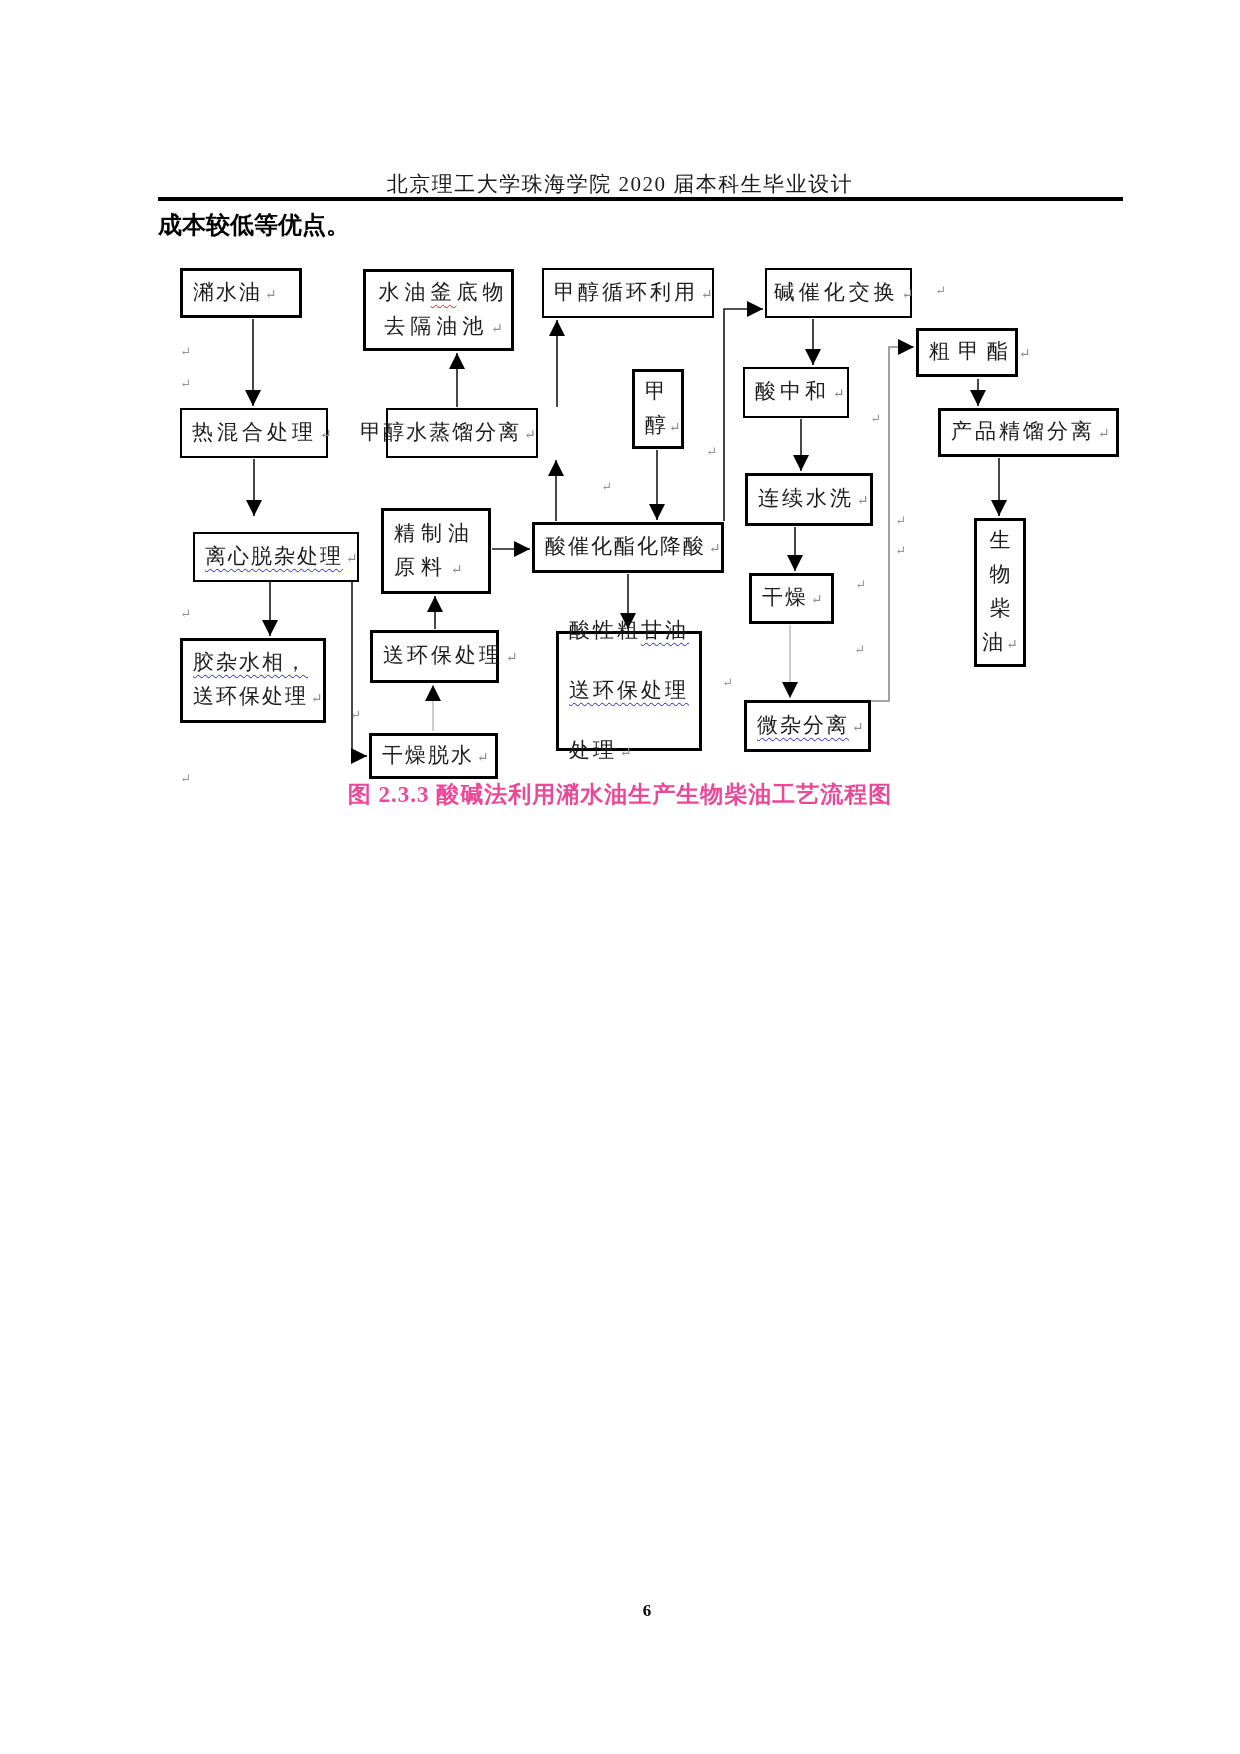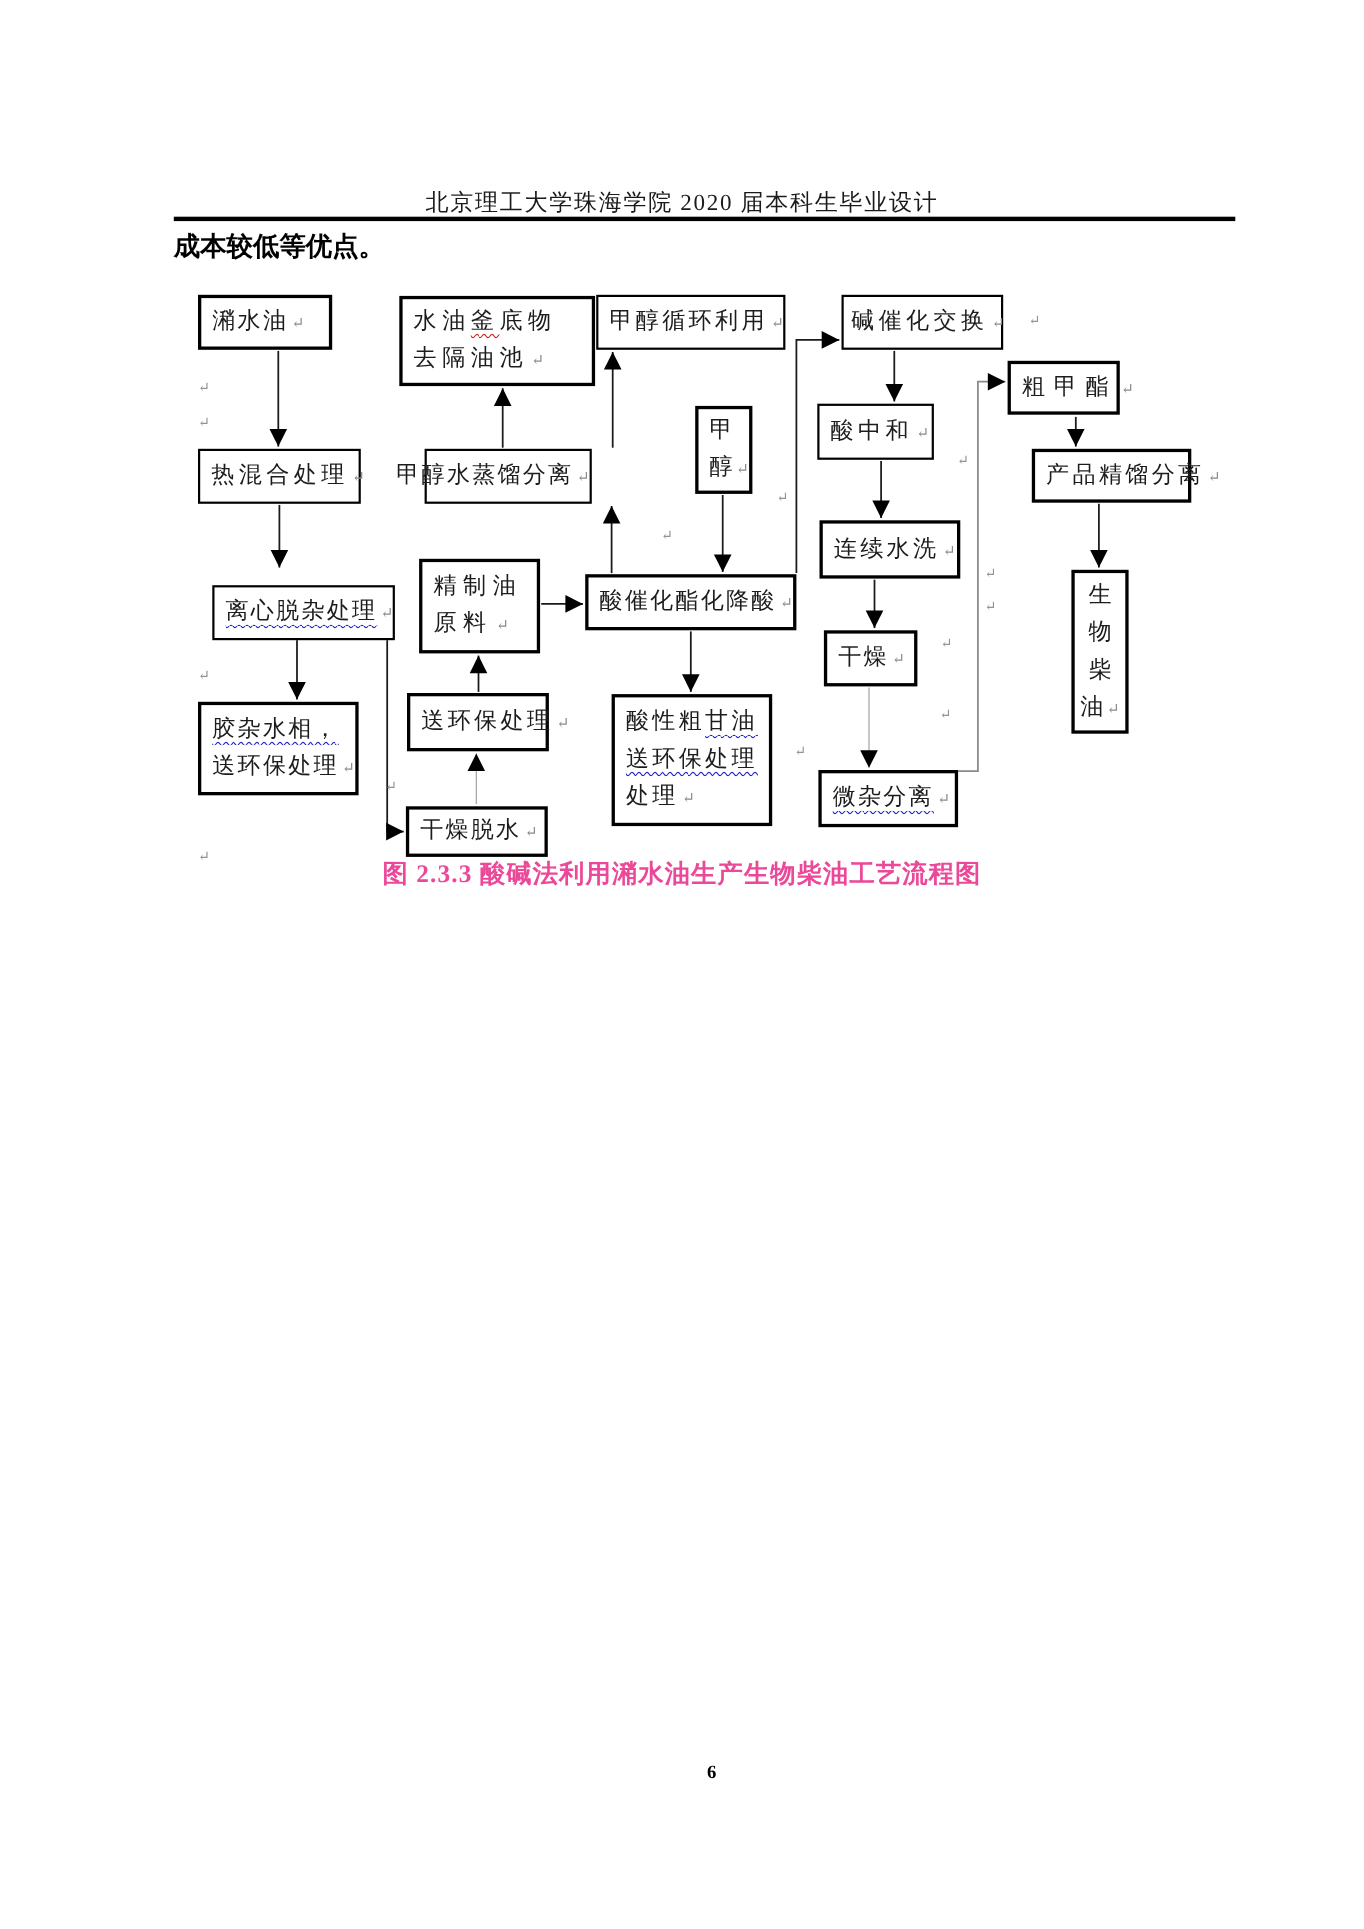--- a/index.html
+++ b/index.html
@@ -77,21 +77,21 @@
       <polygon points="628,629 620,613 636,613" fill="#000000"></polygon>
       <polyline points="978,379 978,406" fill="none" stroke="#1a1a1a" stroke-width="1.6"></polyline>
       <polygon points="978,406 970,390 986,390" fill="#000000"></polygon>
       <polyline points="999,458 999,516" fill="none" stroke="#1a1a1a" stroke-width="1.6"></polyline>
       <polygon points="999,516 991,500 1007,500" fill="#000000"></polygon>
     </svg>
   <div id="flow-nodes">
       <div class="node" style="left: 180px; top: 268px; width: 122px; height: 50px; border-width: 3px; letter-spacing: 2px;">
         <div class="nline"><span>潲水油</span><span class="crlf">↵</span></div>
       </div>
-      <div class="node" style="left: 363px; top: 269px; width: 178px; height: 82px; border-width: 3px; letter-spacing: 5px;">
+      <div class="node" style="left: 363px; top: 269px; width: 151px; height: 82px; border-width: 3px; letter-spacing: 5px; align-items: center;">
         <div class="nline"><span>水油</span><span class="wavy-red">釜</span><span>底物</span></div>
         <div class="nline"><span>去隔油池</span><span class="crlf">↵</span></div>
       </div>
       <div class="node" style="left: 542px; top: 268px; width: 172px; height: 50px; border-width: 2px; letter-spacing: 3px;">
         <div class="nline"><span>甲醇循环利用</span><span class="crlf">↵</span></div>
       </div>
       <div class="node" style="left: 765px; top: 268px; width: 147px; height: 50px; border-width: 2px; letter-spacing: 4px; align-items: center;">
         <div class="nline"><span>碱催化交换</span><span class="crlf">↵</span></div>
       </div>
       <div class="node" style="left: 916px; top: 328px; width: 102px; height: 49px; border-width: 3px; letter-spacing: 8px;">
@@ -103,21 +103,21 @@
       <div class="node" style="left: 386px; top: 408px; width: 152px; height: 50px; border-width: 2px; letter-spacing: 2px; align-items: flex-end;">
         <div class="nline"><span>甲醇水蒸馏分离</span><span class="crlf">↵</span></div>
       </div>
       <div class="node" style="left: 632px; top: 369px; width: 52px; height: 80px; border-width: 3px; letter-spacing: 0px;">
         <div class="nline"><span>甲</span></div>
         <div class="nline"><span>醇</span><span class="crlf">↵</span></div>
       </div>
       <div class="node" style="left: 743px; top: 367px; width: 106px; height: 51px; border-width: 2px; letter-spacing: 4px;">
         <div class="nline"><span>酸中和</span><span class="crlf">↵</span></div>
       </div>
-      <div class="node" style="left: 938px; top: 408px; width: 145px; height: 49px; border-width: 3px; letter-spacing: 3px;">
+      <div class="node" style="left: 938px; top: 408px; width: 181px; height: 49px; border-width: 3px; letter-spacing: 3px;">
         <div class="nline"><span>产品精馏分离</span><span class="crlf">↵</span></div>
       </div>
       <div class="node" style="left: 181px; top: 532px; width: 166px; height: 50px; border-width: 2px; letter-spacing: 2px; margin-left: 12px;">
         <div class="nline"><span class="wavy-blue">离心脱杂处理</span><span class="crlf">↵</span></div>
       </div>
       <div class="node" style="left: 381px; top: 508px; width: 110px; height: 86px; border-width: 3px; letter-spacing: 6px;">
         <div class="nline"><span>精制油</span></div>
         <div class="nline"><span>原料</span><span class="crlf">↵</span></div>
       </div>
       <div class="node" style="left: 532px; top: 522px; width: 192px; height: 51px; border-width: 3px; letter-spacing: 2px;">
@@ -138,21 +138,21 @@
       </div>
       <div class="node" style="left: 370px; top: 630px; width: 129px; height: 53px; border-width: 3px; letter-spacing: 3px;">
         <div class="nline"><span>送环保处理</span><span class="crlf">↵</span></div>
       </div>
       <div class="node" style="left: 749px; top: 573px; width: 85px; height: 51px; border-width: 3px; letter-spacing: 2px;">
         <div class="nline"><span>干燥</span><span class="crlf">↵</span></div>
       </div>
       <div class="node" style="left: 369px; top: 733px; width: 129px; height: 46px; border-width: 3px; letter-spacing: 2px;">
         <div class="nline"><span>干燥脱水</span><span class="crlf">↵</span></div>
       </div>
-      <div class="node" style="left: 556px; top: 631px; width: 146px; height: 120px; border-width: 3px; letter-spacing: 3px;">
+      <div class="node" style="left: 556px; top: 631px; width: 146px; height: 120px; border-width: 3px; letter-spacing: 3px; gap: 26px;">
         <div class="nline"><span>酸性粗</span><span class="wavy-blue">甘油</span></div>
         <div class="nline"><span class="wavy-blue">送环保处理</span></div>
         <div class="nline"><span>处理</span><span class="crlf">↵</span></div>
       </div>
       <div class="node" style="left: 744px; top: 700px; width: 127px; height: 52px; border-width: 3px; letter-spacing: 2px;">
         <div class="nline"><span class="wavy-blue">微杂分离</span><span class="crlf">↵</span></div>
       </div>
     </div>
   <div id="float-marks">
       <span class="fmark" style="left: 180px; top: 345px;">↵</span>

